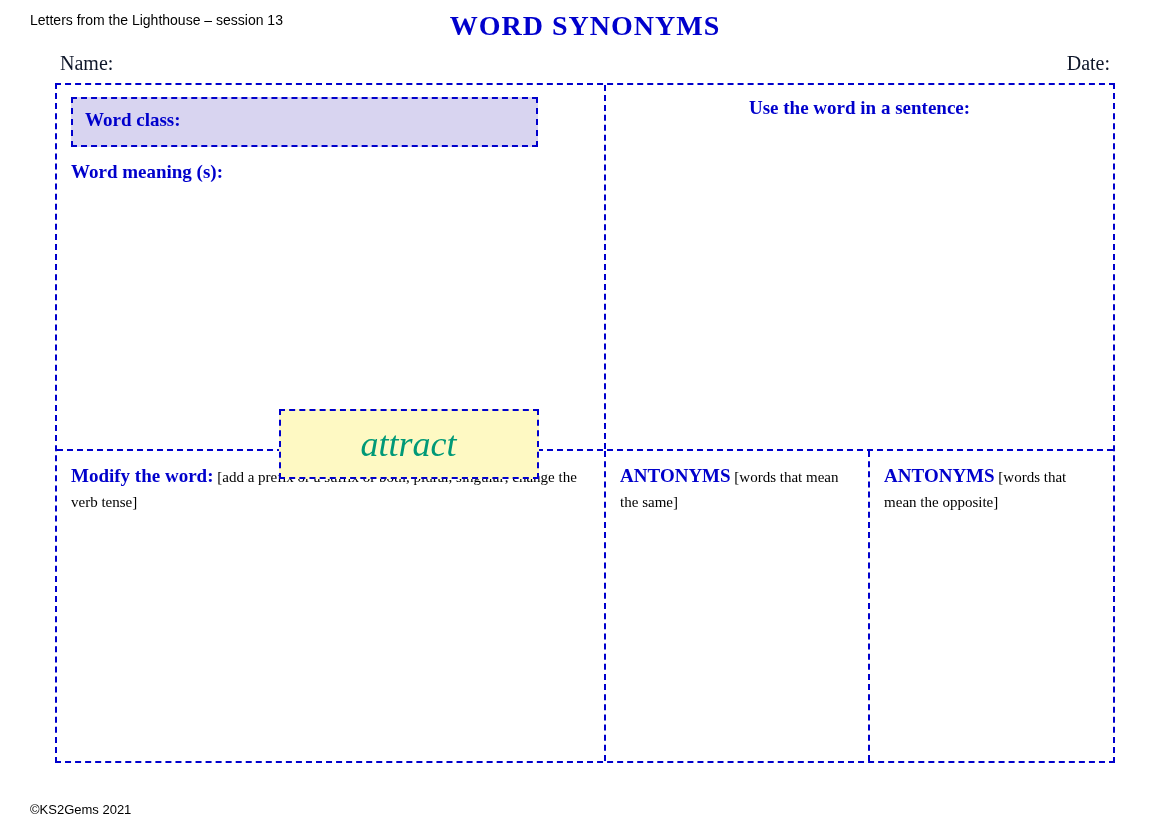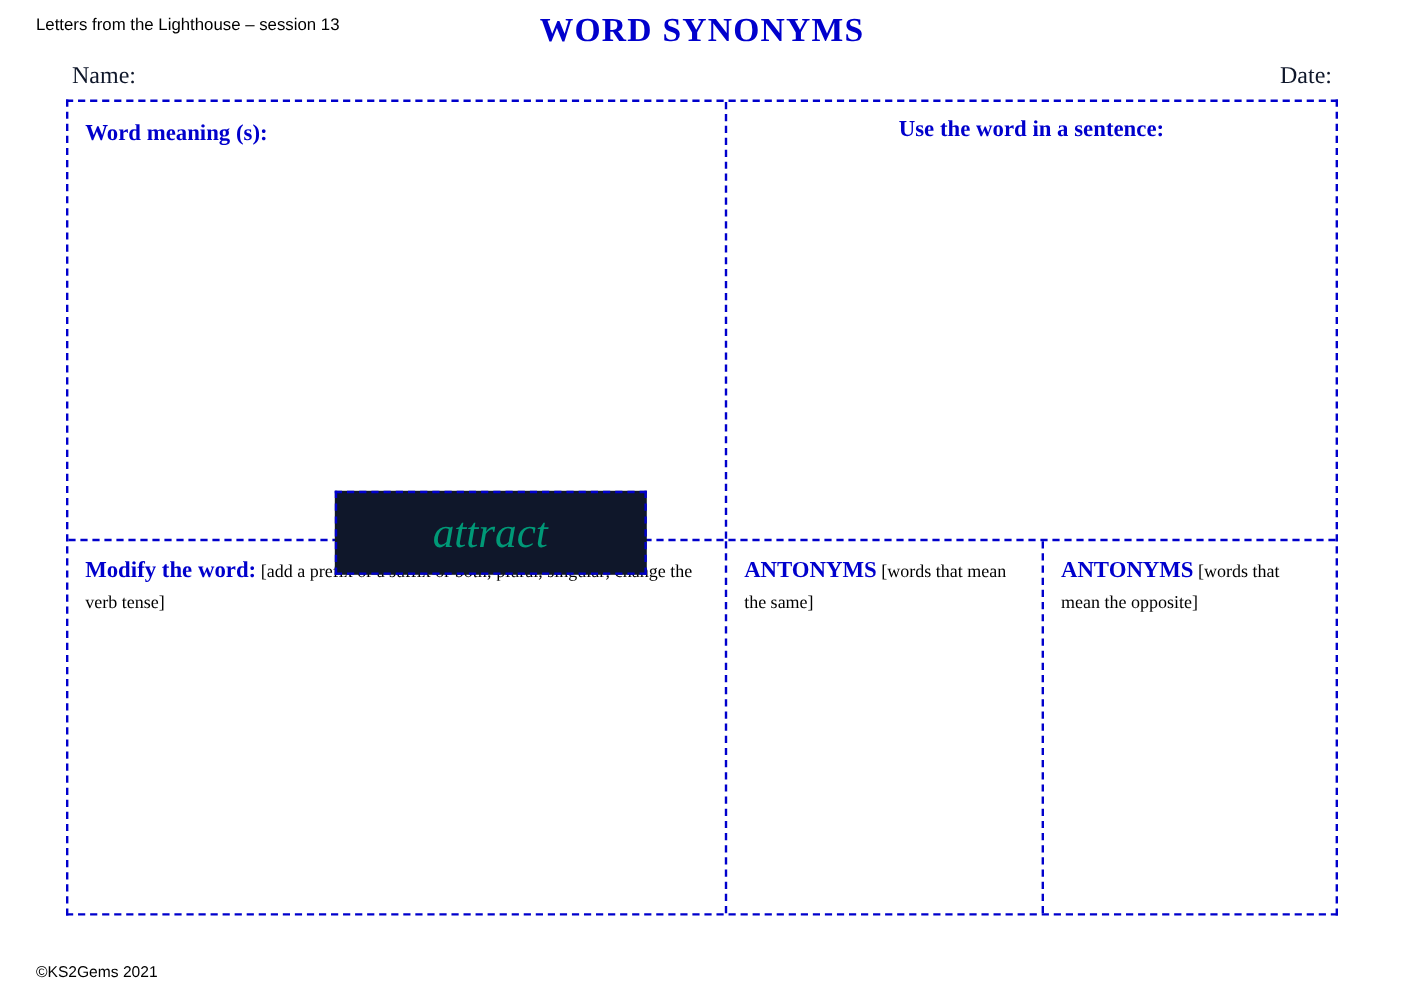--- a/index.html
+++ b/index.html
@@ -106,21 +106,21 @@
       font-size: 19px;
       font-weight: bold;
     }
 
     .center-word-box {
       position: absolute;
       bottom: -30px;
       left: 50%;
       transform: translateX(-20%);
       border: 2px dashed #0000cc;
-      background: #0f172a;
+      background: #fef9c3;
       padding: 12px 30px;
       z-index: 10;
       min-width: 260px;
       text-align: center;
     }
 
     .center-word-text {
       color: #009977;
       font-size: 36px;
       font-style: italic;
@@ -211,20 +211,23 @@
 <div class="name-date-row">
   <span class="name-label">Name:</span>
   <span class="date-label">Date:</span>
 </div>
 
 <div class="main-container">
 
   <div class="top-section">
 
     <div class="left-panel">
+      <div class="word-class-box">
+        <span class="word-class-label">Word class:</span>
+      </div>
       <div class="word-meaning-label">Word meaning (s):</div>
 
       <div class="center-word-box">
         <span class="center-word-text">attract</span>
       </div>
     </div>
 
     <div class="right-panel">
       <div class="use-sentence-label">Use the word in a sentence:</div>
     </div>

